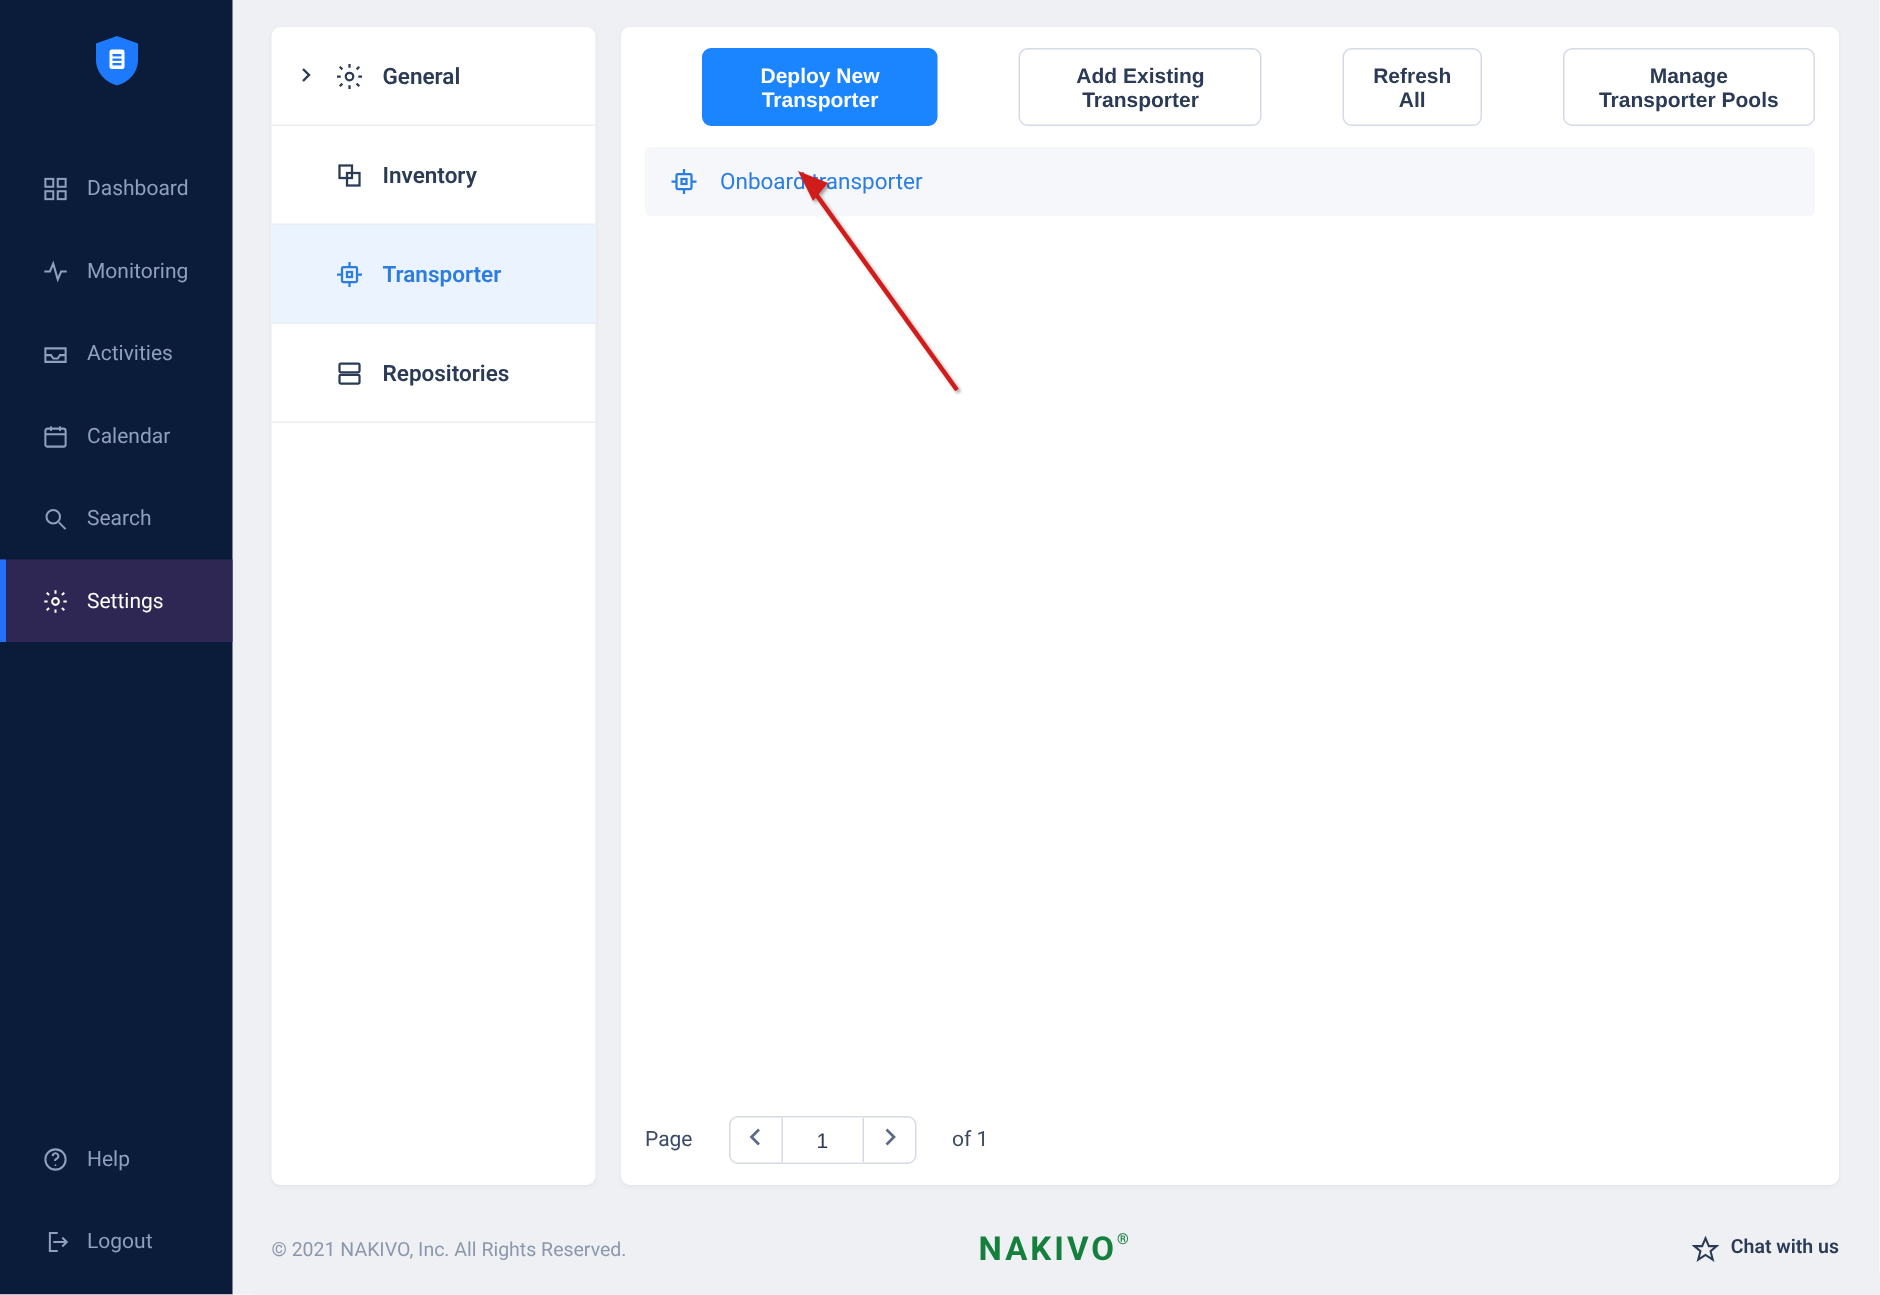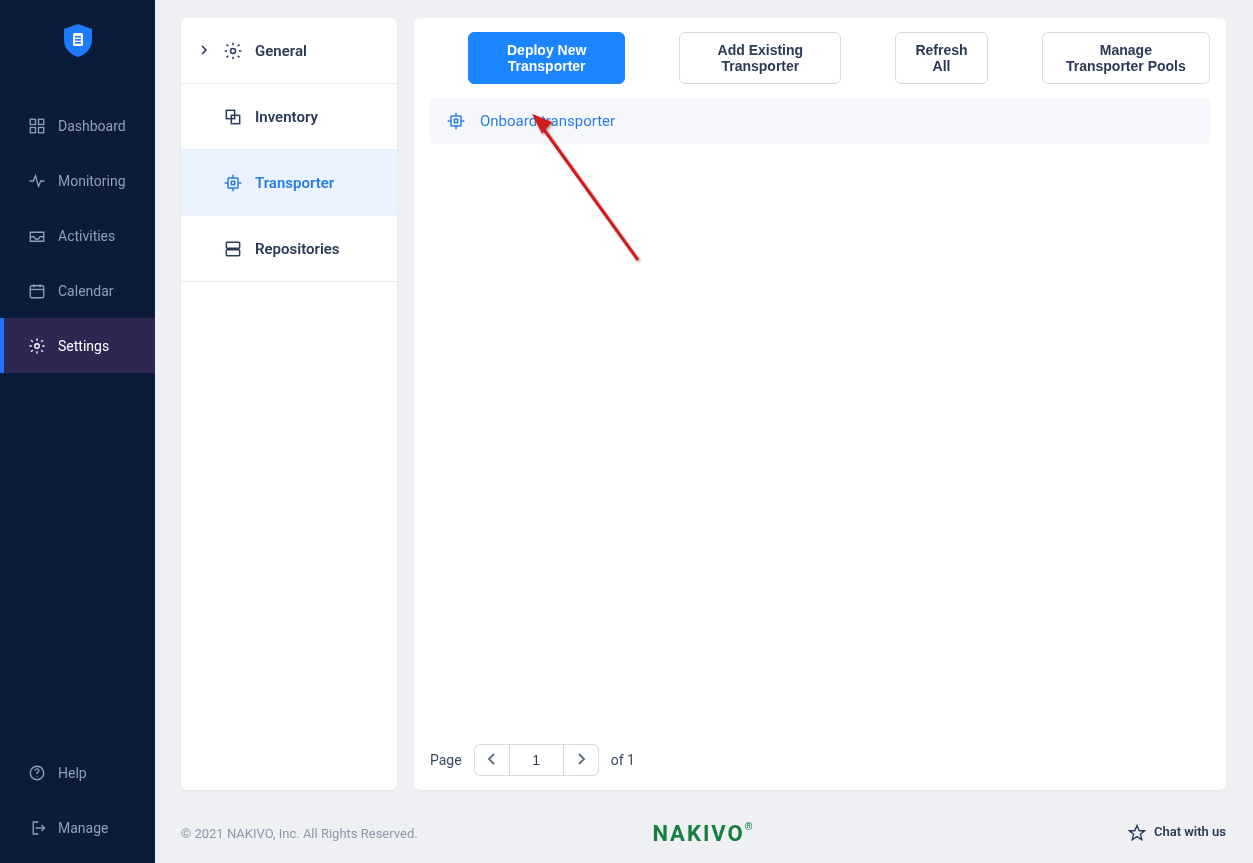--- a/index.html
+++ b/index.html
@@ -153,21 +153,21 @@
   
   .red-arrow {
     position: absolute;
     left: 116px; top: 14px;
     pointer-events: none;
   }
 
   .pager {
     display: flex;
     align-items: center;
-    gap: 12px;
+    gap: 24px;
     padding: 14px 16px;
     border-top: 0;
     color: #3b4a63;
   }
   .pager .pagegroup {
     display: flex;
     align-items: center;
     border: 1px solid #d4dbe6;
     border-radius: 6px;
     overflow: hidden;
@@ -273,20 +273,27 @@
     </div>
     <div class="nav-item">
       <svg class="ic" viewBox="0 0 24 24">
           <rect x="3" y="5" width="18" height="16" rx="2"></rect>
           <line x1="3" y1="10" x2="21" y2="10"></line>
           <line x1="8" y1="3" x2="8" y2="7"></line>
           <line x1="16" y1="3" x2="16" y2="7"></line>
         </svg>
       <span>Calendar</span>
     </div>
+    <div class="nav-item">
+      <svg class="ic" viewBox="0 0 24 24">
+          <circle cx="10" cy="10" r="6"></circle>
+          <line x1="15" y1="15" x2="21" y2="21"></line>
+        </svg>
+      <span>Search</span>
+    </div>
     <div class="nav-item active">
       <svg class="ic" viewBox="0 0 24 24">
           <circle cx="12" cy="12" r="3"></circle>
           <path d="M12 2v3M12 19v3M4.2 4.2l2.1 2.1M17.7 17.7l2.1 2.1M2 12h3M19 12h3M4.2 19.8l2.1-2.1M17.7 6.3l2.1-2.1"></path>
         </svg>
       <span>Settings</span>
     </div>
   </div>
 
   <div class="nav-bottom">
@@ -297,21 +304,21 @@
           <circle cx="12" cy="17" r="0.8" fill="currentColor" stroke="none"></circle>
         </svg>
       <span>Help</span>
     </div>
     <div class="nav-item">
       <svg class="ic" viewBox="0 0 24 24">
           <path d="M14 4h-7v16h7"></path>
           <path d="M10 12h11"></path>
           <path d="M18 8l4 4-4 4"></path>
         </svg>
-      <span>Manage</span>
+      <span>Logout</span>
     </div>
   </div>
 </div>
 
 <div class="subside">
   <div class="sub-item">
     <span class="chev">
       <svg width="10" height="10" viewBox="0 0 10 10">
           <polyline points="3 1 7 5 3 9" fill="none" stroke="currentColor" stroke-width="1.6"></polyline>
         </svg>

